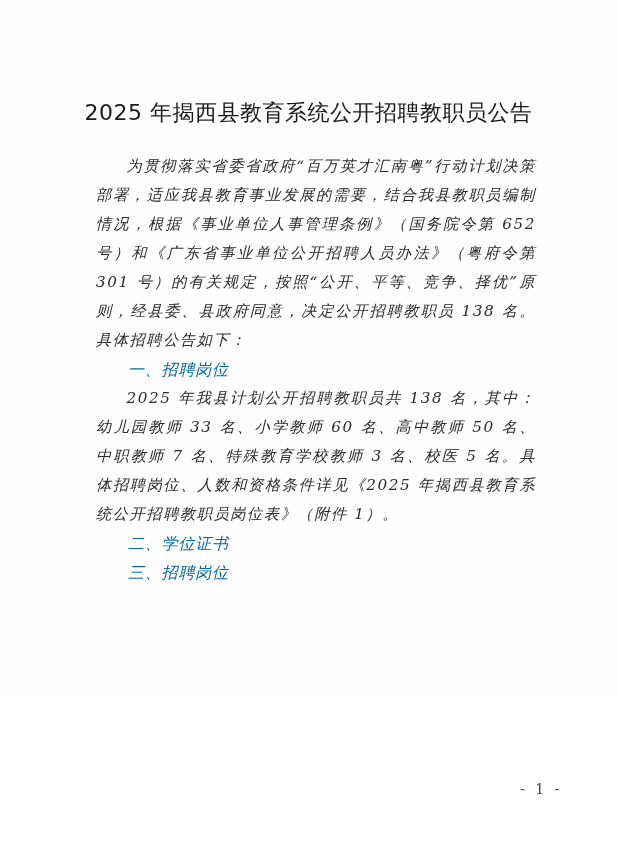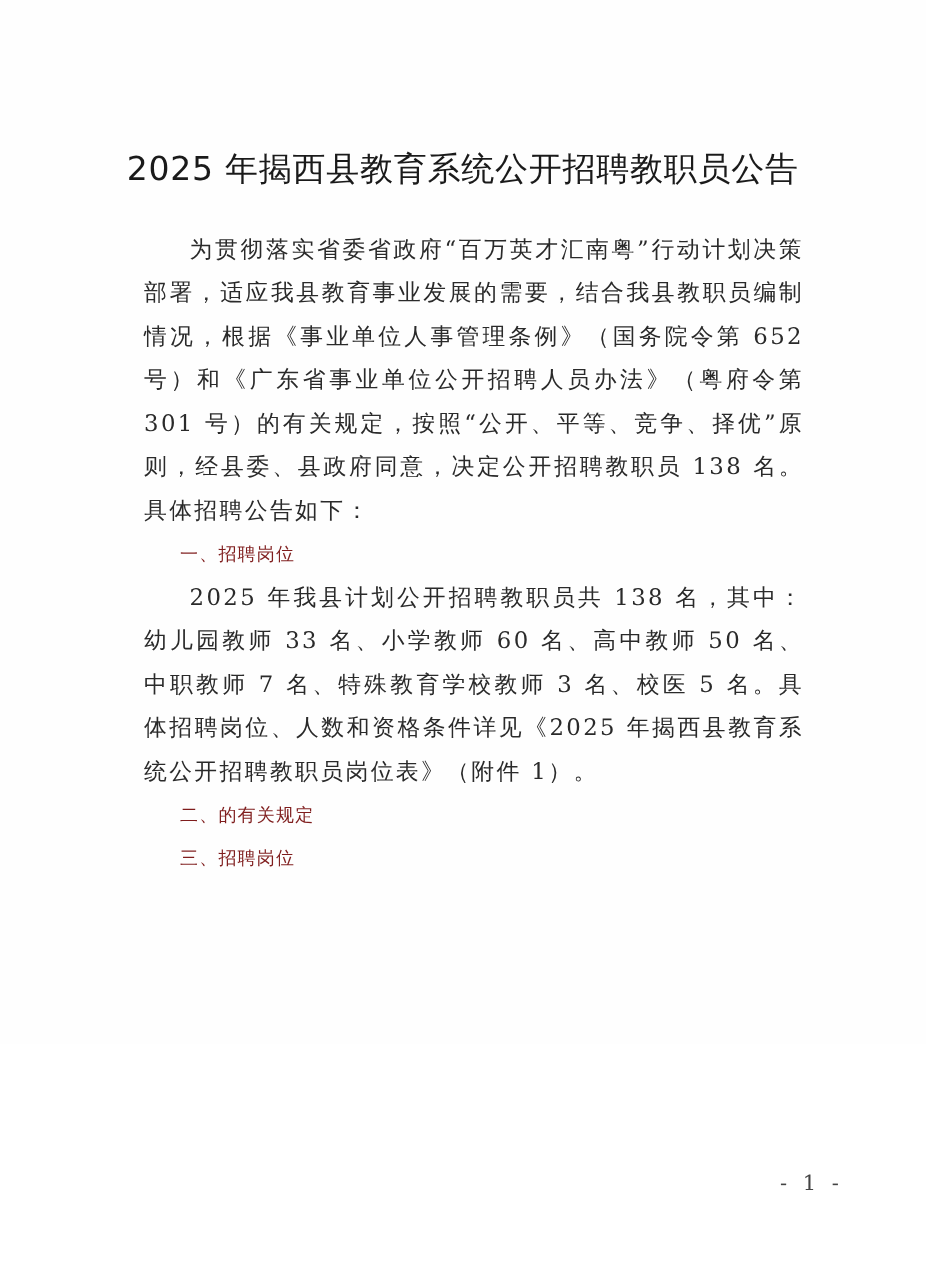--- a/index.html
+++ b/index.html
@@ -12,37 +12,37 @@
   }
   .body-text {
     position:absolute; left:96px; width:440px;
     font-family:"DejaVu Serif", serif; font-size:15.2px; color:#2a2a2a;
     line-height:29px; letter-spacing:1.6px;
     text-align:justify;
   }
   .para { text-indent:2em; margin:0; }
   .heading {
     margin:0; padding-left:2em;
-    font-family:"DejaVu Sans", sans-serif; font-size:12px; color:#7f1d1d;
+    font-family:"DejaVu Sans", sans-serif; font-size:16px; color:#0369a1;
     letter-spacing:0.8px;
   }
   .page-num {
     position:absolute; left:520px; top:781px;
     font-family:"DejaVu Serif", serif; font-size:14px; color:#444;
     letter-spacing:3px;
   }
 </style>
 </head>
 <body>
 
 <div class="page">
   <div class="title">2025 年揭西县教育系统公开招聘教职员公告</div>
 
-  <div class="body-text" style="top:152px;">
+  <div class="body-text" style="top:152px;font-style:italic;">
     <p class="para">为贯彻落实省委省政府“百万英才汇南粤”行动计划决策部署，适应我县教育事业发展的需要，结合我县教职员编制情况，根据《事业单位人事管理条例》（国务院令第 652 号）和《广东省事业单位公开招聘人员办法》（粤府令第 301 号）的有关规定，按照“公开、平等、竞争、择优”原则，经县委、县政府同意，决定公开招聘教职员 138 名。具体招聘公告如下：</p>
     <p class="heading">一、招聘岗位</p>
     <p class="para">2025 年我县计划公开招聘教职员共 138 名，其中：幼儿园教师 33 名、小学教师 60 名、高中教师 50 名、中职教师 7 名、特殊教育学校教师 3 名、校医 5 名。具体招聘岗位、人数和资格条件详见《2025 年揭西县教育系统公开招聘教职员岗位表》（附件 1）。</p>
-    <p class="heading">二、的有关规定</p>
+    <p class="heading">二、学位证书</p>
     <p class="heading">三、招聘岗位</p>
   </div>
 
   <div class="page-num">- 1 -</div>
 </div>
 
 </body></html>

